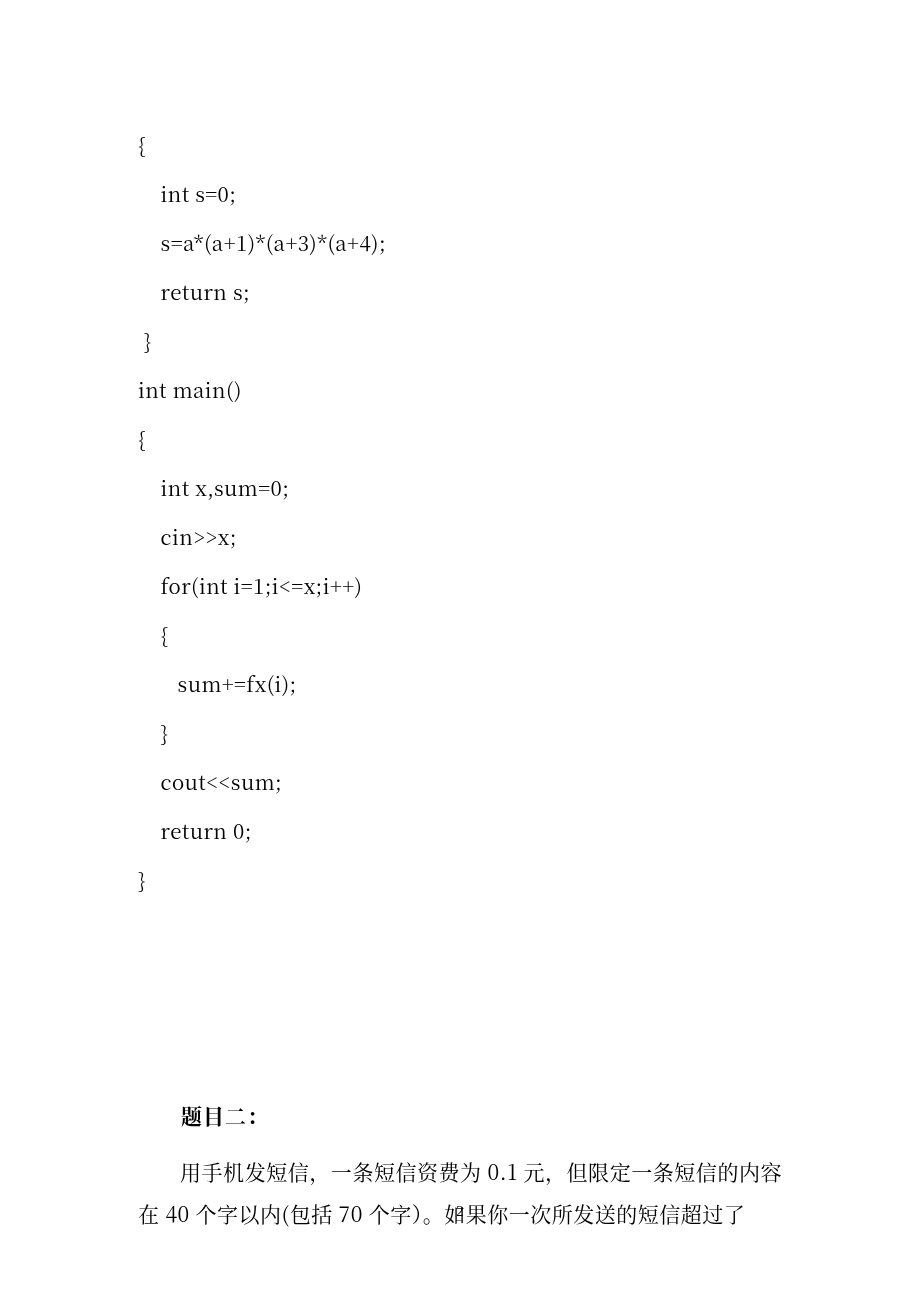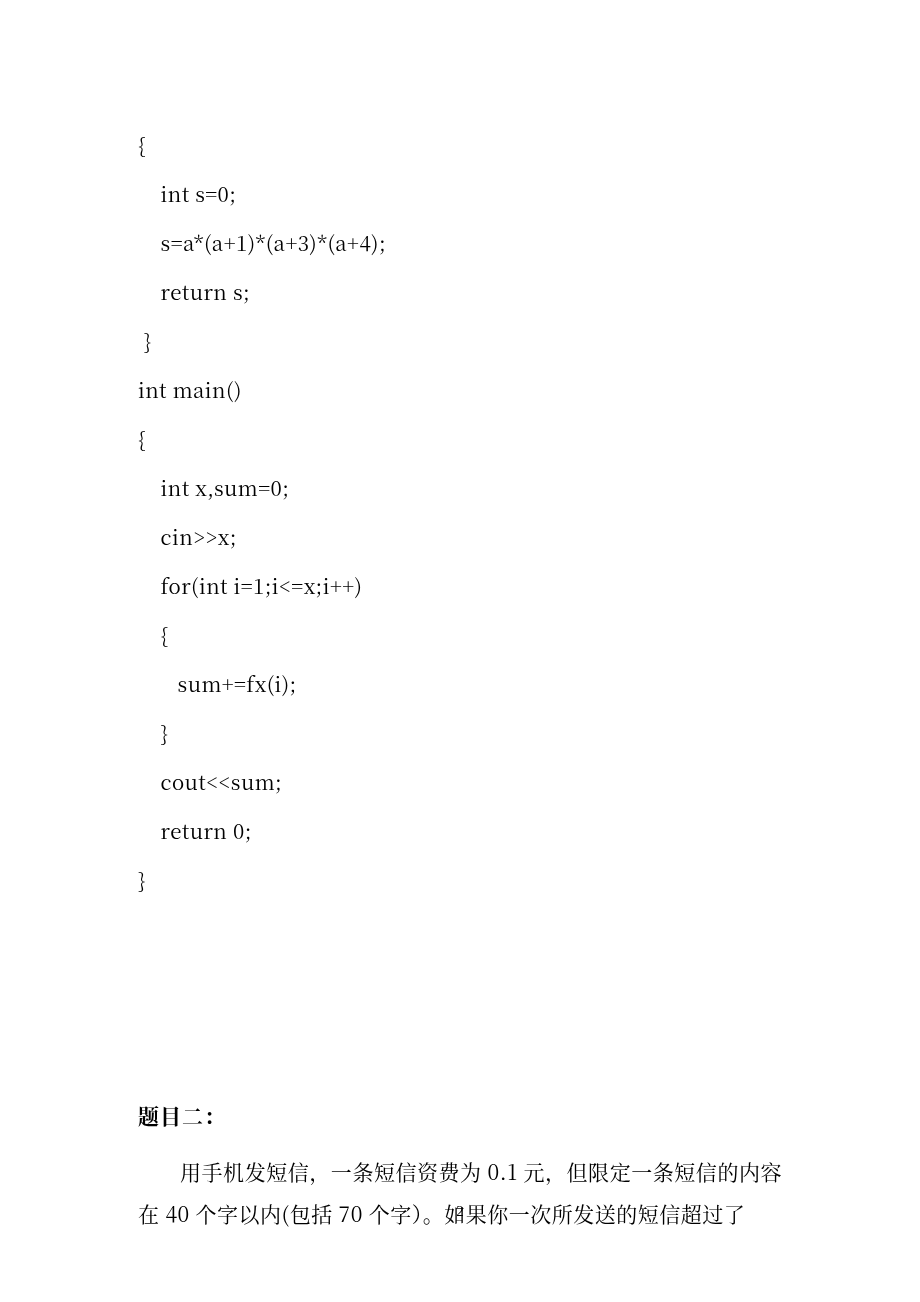--- a/index.html
+++ b/index.html
@@ -24,20 +24,21 @@
     white-space: pre;
     letter-spacing: 0.4px;
   }
   .section-title {
     font-family: "SimSun", "宋体", "Noto Serif CJK SC", serif;
     font-weight: bold;
     font-size: 21px;
     margin-top: 196px;
     margin-bottom: 20px;
     letter-spacing: 1px;
+    margin-left: 43px;
   }
   .body-text {
     font-family: "SimSun", "宋体", "Noto Serif CJK SC", serif;
     font-size: 21px;
     line-height: 42px;
     text-align: justify;
     text-indent: 2em;
     letter-spacing: 0.5px;
   }
   .page-number {

